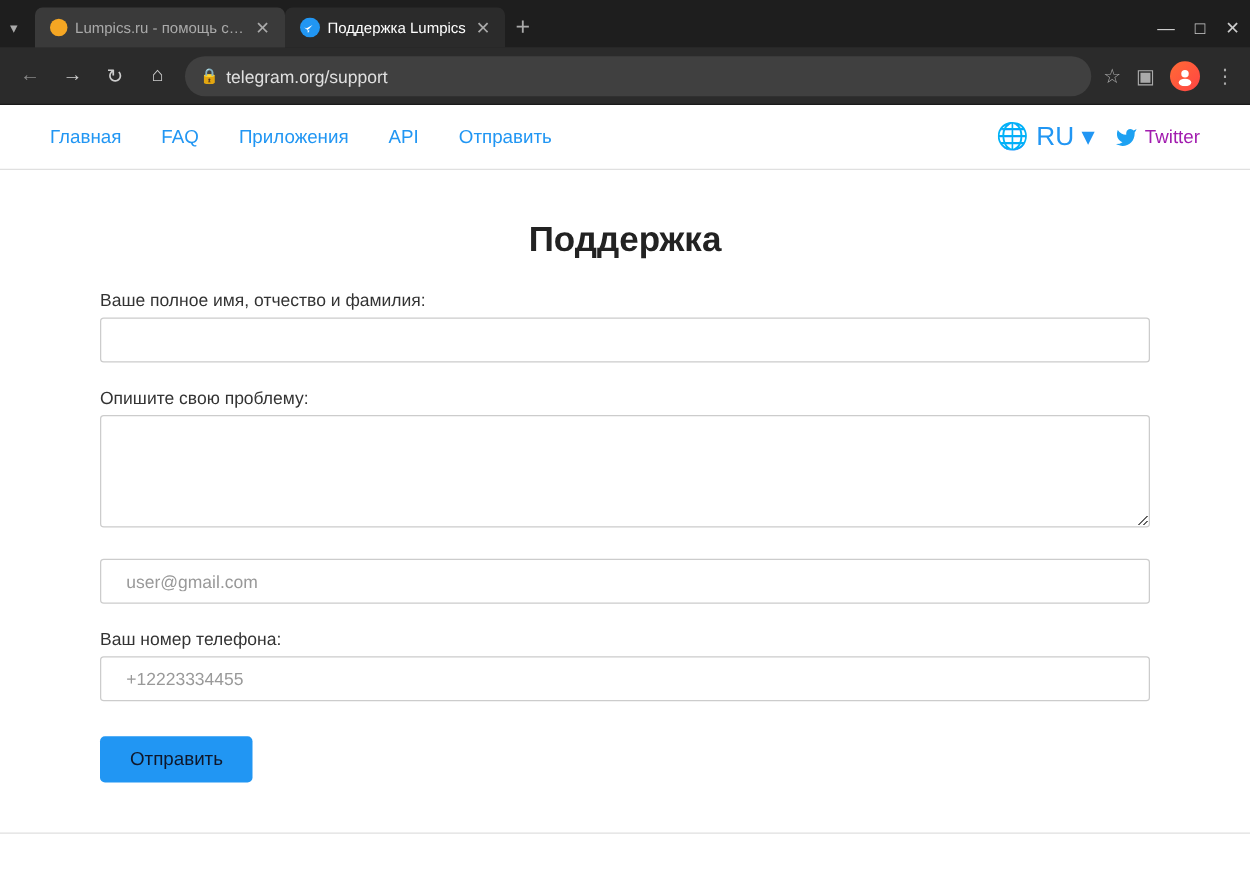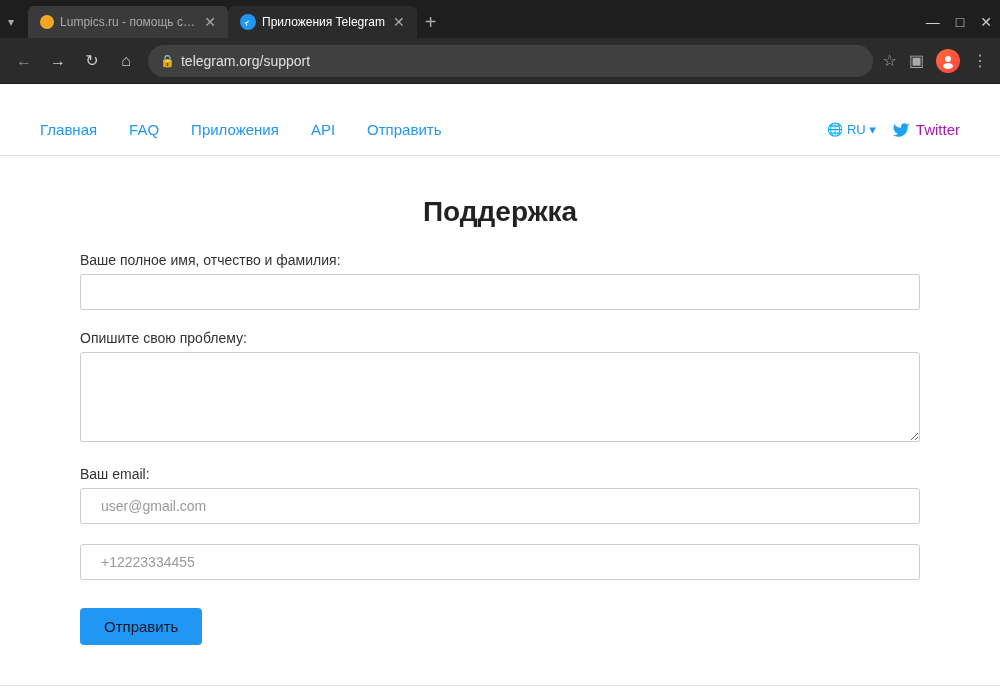--- a/index.html
+++ b/index.html
@@ -173,21 +173,20 @@
       overflow-y: auto;
     }
 
     
     .site-nav {
       border-bottom: 1px solid #e0e0e0;
       padding: 0 40px;
       display: flex;
       align-items: center;
       height: 52px;
-      margin-top: 20px;
     }
 
     .nav-links {
       display: flex;
       align-items: center;
       gap: 32px;
       flex: 1;
     }
 
     .nav-link {
@@ -201,21 +200,21 @@
       display: flex;
       align-items: center;
       gap: 16px;
     }
 
     .lang-selector {
       display: flex;
       align-items: center;
       gap: 4px;
       color: #2196f3;
-      font-size: 13px;
+      font-size: 21px;
       cursor: pointer;
     }
 
     .twitter-link {
       display: flex;
       align-items: center;
       gap: 6px;
       color: #a21caf;
       font-size: 15px;
       cursor: pointer;
@@ -313,21 +312,21 @@
       <span class="tab-title">Lumpics.ru - помощь с компь...</span>
       <span class="tab-close">✕</span>
     </div>
 
     <div class="tab active">
       <svg class="tab-favicon tg-favicon" viewBox="0 0 24 24" fill="#2196f3">
         <circle cx="12" cy="12" r="12" fill="#2196f3"></circle>
         <path d="M5 12l4 3 2-1.5L15 9l-7 4z" fill="white"></path>
         <path d="M9 15l.5 3.5 2-2.5" fill="white"></path>
       </svg>
-      <span class="tab-title">Приложения Telegram</span>
+      <span class="tab-title">Поддержка Lumpics</span>
       <span class="tab-close">✕</span>
     </div>
 
     <span class="tab-new">+</span>
 
     <div class="window-controls-right">
       <span class="win-ctrl">—</span>
       <span class="win-ctrl">□</span>
       <span class="win-ctrl">✕</span>
     </div>
@@ -384,25 +383,25 @@
       <label class="form-label">Ваше полное имя, отчество и фамилия:</label>
       <input type="text" class="form-input" style="">
     </div>
 
     <div class="form-group">
       <label class="form-label">Опишите свою проблему:</label>
       <textarea class="form-textarea" style=""></textarea>
     </div>
 
     <div class="form-group">
-      <label class="form-label">Ваш email:</label>
       <input type="email" class="form-input" placeholder="user@gmail.com" style="">
     </div>
 
     <div class="form-group">
+      <label class="form-label">Ваш номер телефона:</label>
       <input type="tel" class="form-input" placeholder="+12223334455" style="">
     </div>
 
     <button class="submit-btn">Отправить</button>
   </div>
 
   <footer class="page-footer">
     
     
     

